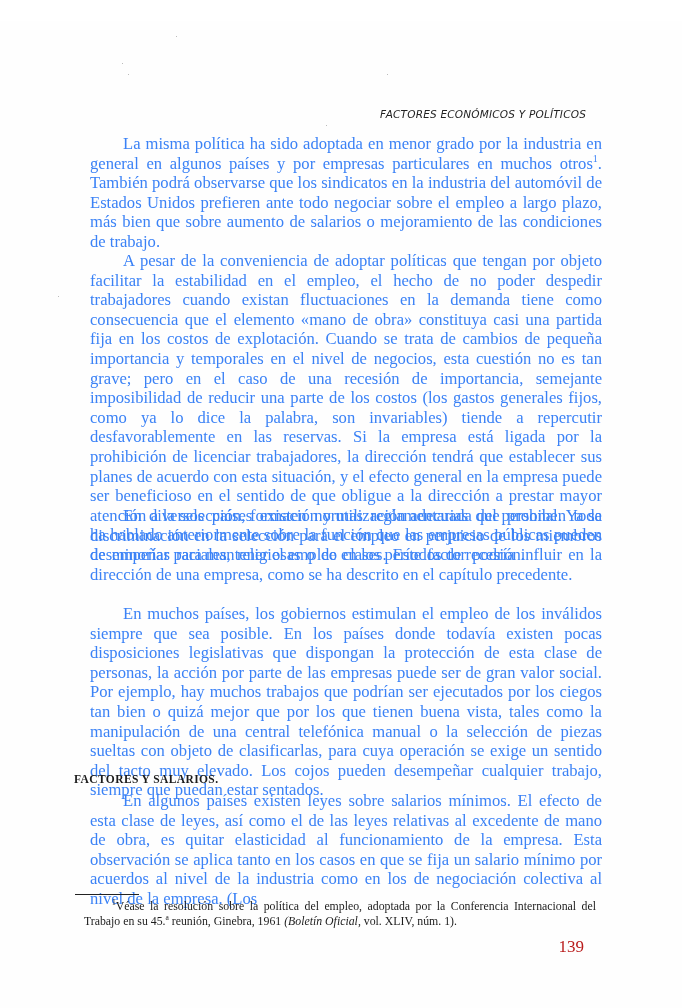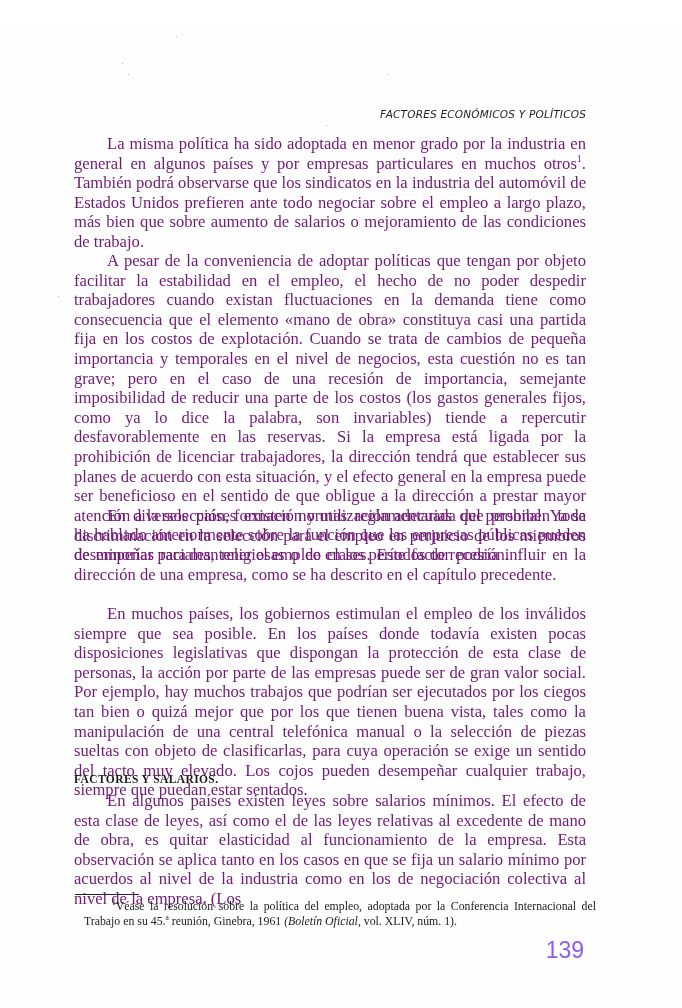--- a/index.html
+++ b/index.html
@@ -4,42 +4,42 @@
 <style>
   html, body { margin: 0; padding: 0; background: #ffffff; }
   body { width: 682px; height: 1008px; position: relative; overflow: hidden; }
   .page { position: absolute; left: 0; top: 0; width: 682px; height: 1008px; background: #fefefe; color: #1a1a1a; margin-top: 21px; }
   .running-head {
     position: absolute; top: 87px; right: 96px;
     font-family: "DejaVu Sans", sans-serif; font-style: italic;
     font-size: 10.5px; letter-spacing: 0.2px; color: #222;
   }
   .body-text {
-    position: absolute; left: 74px; width: 512px;
+    position: absolute; left: 90px; width: 512px;
     font-family: "Liberation Serif", serif; font-size: 16.6px;
-    line-height: 19.6px; text-align: justify; color: #701a75;
+    line-height: 19.6px; text-align: justify; color: #3b82f6;
   }
   .para { margin: 0; text-indent: 33px; }
   .sup { font-size: 10px; vertical-align: super; line-height: 0; }
   .heading {
     position: absolute; left: 74px; top: 752px;
     font-family: "Liberation Serif", serif; font-weight: bold;
     font-size: 11.5px; letter-spacing: 0.4px; color: #1c1c1c;
   }
   .rule { position: absolute; left: 75px; top: 873px; width: 64px; height: 1px; background: #222; }
   .footnote {
     position: absolute; left: 84px; top: 878px; width: 512px;
     font-family: "Liberation Serif", serif; font-size: 11.8px;
     line-height: 15px; text-align: justify; color: #1c1c1c;
   }
   .footnote p { margin: 0; text-indent: 28px; }
   .fn-mark { font-size: 7.5px; vertical-align: super; line-height: 0; }
   .page-number {
     position: absolute; top: 916px; right: 98px;
-    font-family: Liberation Sans, sans-serif; font-size: 23px; color: #8b5cf6;
+    font-family: Liberation Serif, serif; font-size: 17px; color: #b91c1c;
   }
   .speck { position: absolute; width: 1px; height: 1px; background: #bbb; }
 </style>
 </head>
 <body>
 
 <div class="page">
   <div class="speck" style="left:176px;top:15px;"></div>
   <div class="speck" style="left:122px;top:42px;"></div>
   <div class="speck" style="left:128px;top:53px;"></div>

